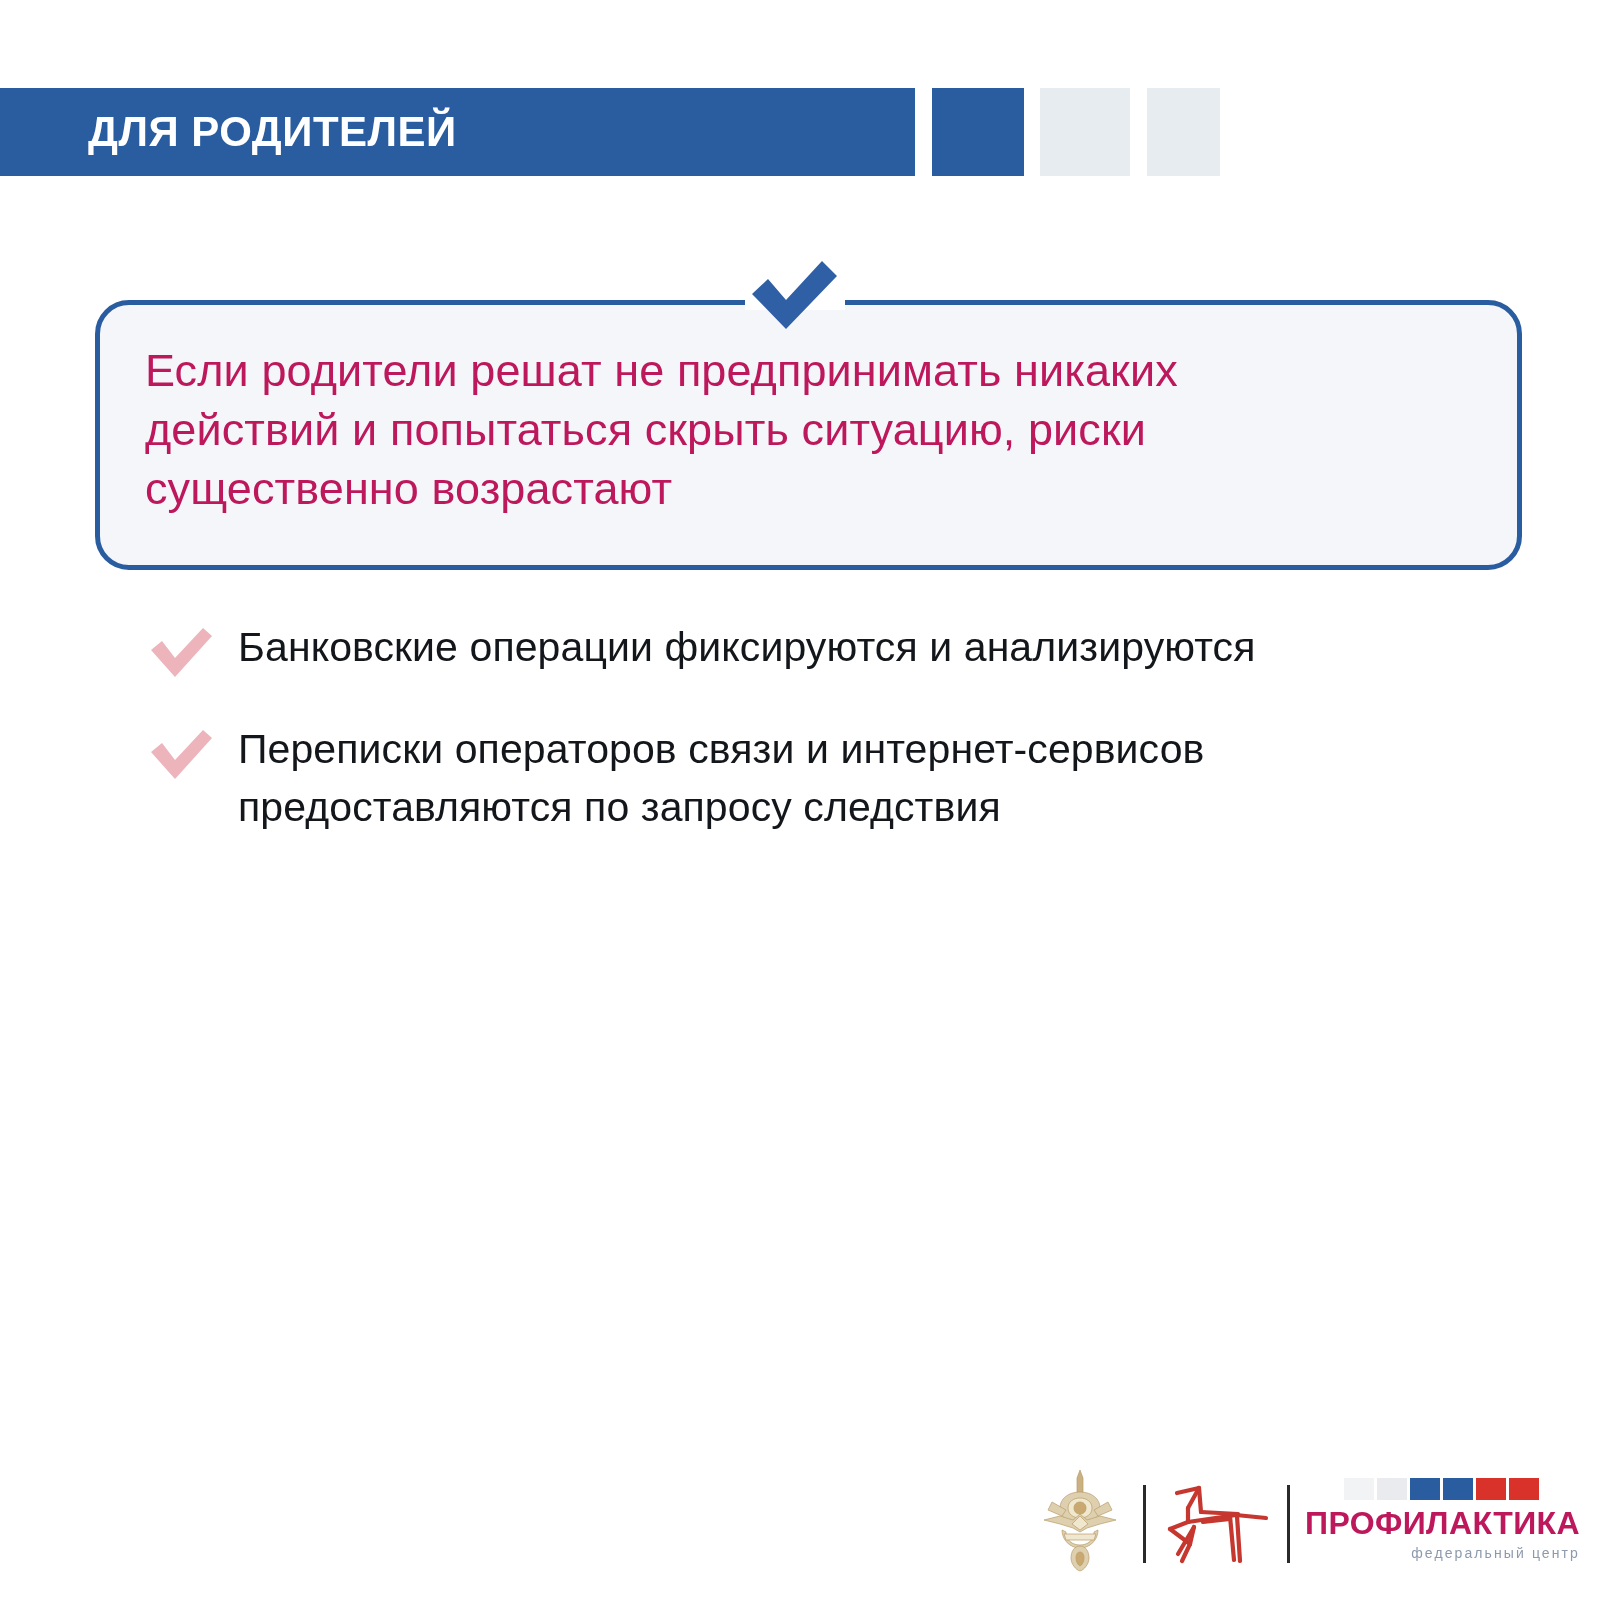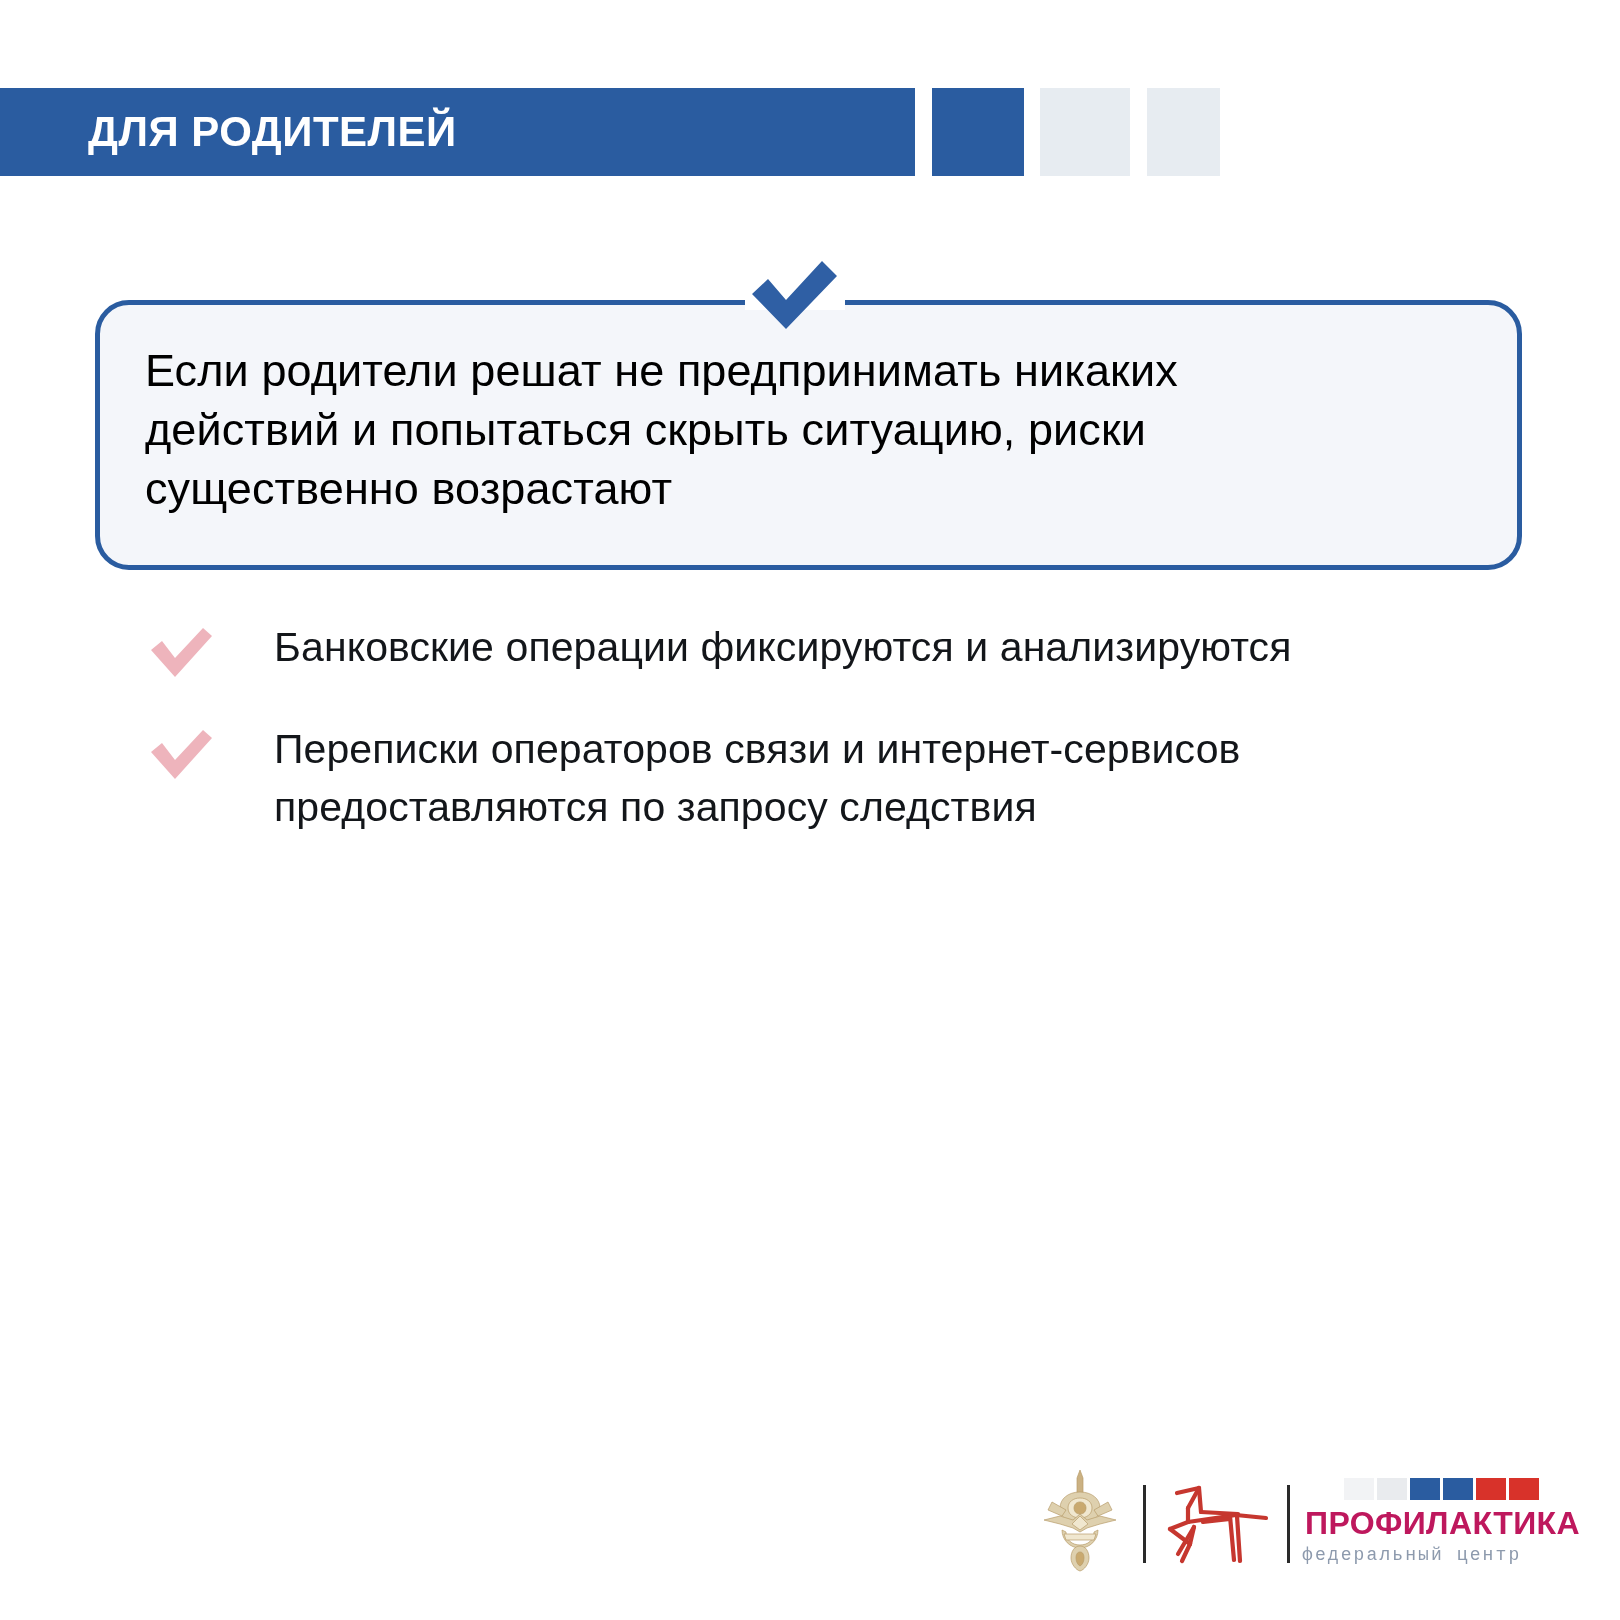--- a/index.html
+++ b/index.html
@@ -80,37 +80,36 @@
     width: 92px;
     height: 72px;
   }
   #callout-text {
     position: absolute;
     left: 145px;
     top: 341px;
     width: 1230px;
     font-size: 45px;
     line-height: 59px;
-    color: #000000;
+    color: #be185d;
     letter-spacing: 0.1px;
   }
 
   
   #bullet-list {
     position: absolute;
     left: 148px;
     top: 618px;
     width: 1400px;
   }
   .bullet-row {
     position: relative;
     display: flex;
     align-items: flex-start;
     margin-bottom: 42px;
-    gap: 36px;
   }
   .bullet-check {
     flex: 0 0 auto;
     width: 66px;
     height: 52px;
     margin-top: 8px;
     margin-right: 24px;
   }
   .bullet-text {
     flex: 1 1 auto;
@@ -169,27 +168,26 @@
   }
   .f-brand {
     text-align: right;
     color: #be185d;
     font-size: 32px;
     font-weight: bold;
     letter-spacing: 0.4px;
     line-height: 1;
   }
   .f-sub {
-    text-align: left;
+    text-align: right;
     color: #8d9aad;
-    font-size: 18px;
+    font-size: 14px;
     letter-spacing: 2.1px;
     margin-top: 7px;
     line-height: 1;
-    font-family: Liberation Mono, monospace;
   }
 </style>
 </head>
 <body>
 
 <div id="header-band">
   <div class="hdr-main"></div>
   <div class="hdr-title">ДЛЯ РОДИТЕЛЕЙ</div>
   <div class="hdr-block b2"></div>
   <div class="hdr-block b3"></div>

